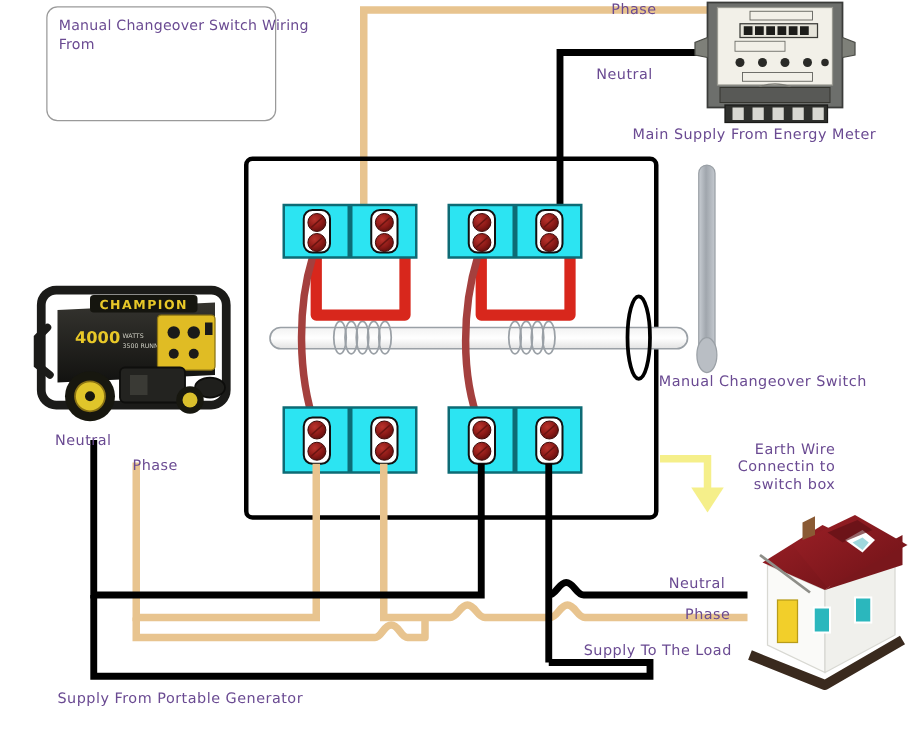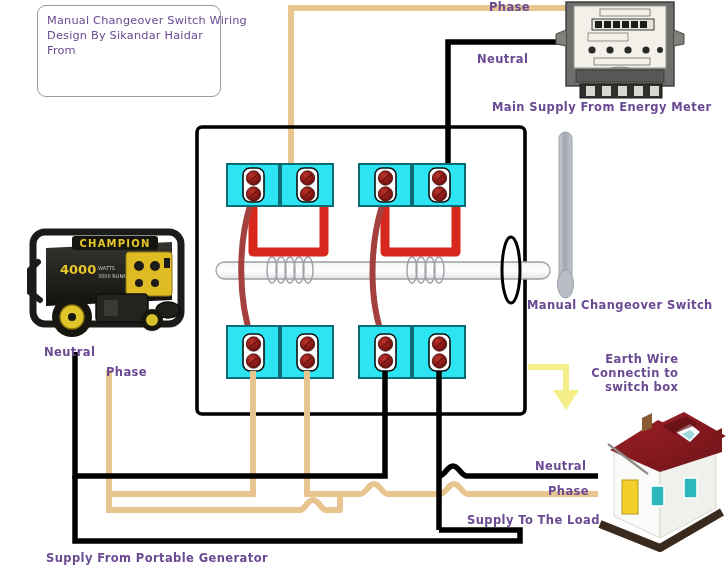--- a/index.html
+++ b/index.html
@@ -10,21 +10,20 @@
   #stage{position:relative;width:728px;height:584px;background:#fff;}
   #stage svg{position:absolute;left:0;top:0;}
   .lbl{
     position:absolute;
     color:#6a4a92;
     font-family:"DejaVu Sans", sans-serif;
     font-size:11.5px;
     letter-spacing:0.4px;
     white-space:nowrap;
     line-height:14px;
-    font-weight:bold;
   }
   .lbl.multi{white-space:pre;text-align:right;}
   #titlebox{
     position:absolute;left:37px;top:5px;width:184px;height:92px;
     border:1.4px solid #9a9a9a;border-radius:9px;background:#fff;
     box-sizing:border-box;padding:7px 9px;
   }
   #titlebox .tline{
     color:#6a4a92;font-size:11.3px;line-height:15.2px;
     font-family:"DejaVu Sans", sans-serif;letter-spacing:0.2px;
@@ -316,29 +315,28 @@
       <rect x="622" y="480" width="16" height="34" fill="#f2cf2a" stroke="#b89c18" stroke-width="1"></rect>
 
       <rect x="651" y="486" width="13" height="20" fill="#2bb7bd" stroke="#ffffff" stroke-width="1.6"></rect>
       <rect x="684" y="478" width="13" height="20" fill="#2bb7bd" stroke="#ffffff" stroke-width="1.6"></rect>
     </g>
 
   </svg>
 
   <div id="titlebox">
     <div class="tline">Manual Changeover Switch Wiring</div>
-    <div class="tline">Design By Sikandar Haidar</div>
     <div class="tline">From</div>
   </div>
 
   <div class="lbl" style="left:489px;top:0px;">Phase</div>
 
   <div class="lbl" style="left:477px;top:52px;">Neutral</div>
 
-  <div class="lbl" style="left:492px;top:100px;">Main Supply From Energy Meter</div>
+  <div class="lbl" style="left:506px;top:100px;">Main Supply From Energy Meter</div>
 
   <div class="lbl" style="left:527px;top:298px;">Manual Changeover Switch</div>
 
   <div class="lbl multi" style="left:578px;top:352px;">Earth Wire
    Connectin to
      switch box</div>
 
   <div class="lbl" style="left:44px;top:345px;">Neutral</div>
 
   <div class="lbl" style="left:106px;top:365px;">Phase</div>

